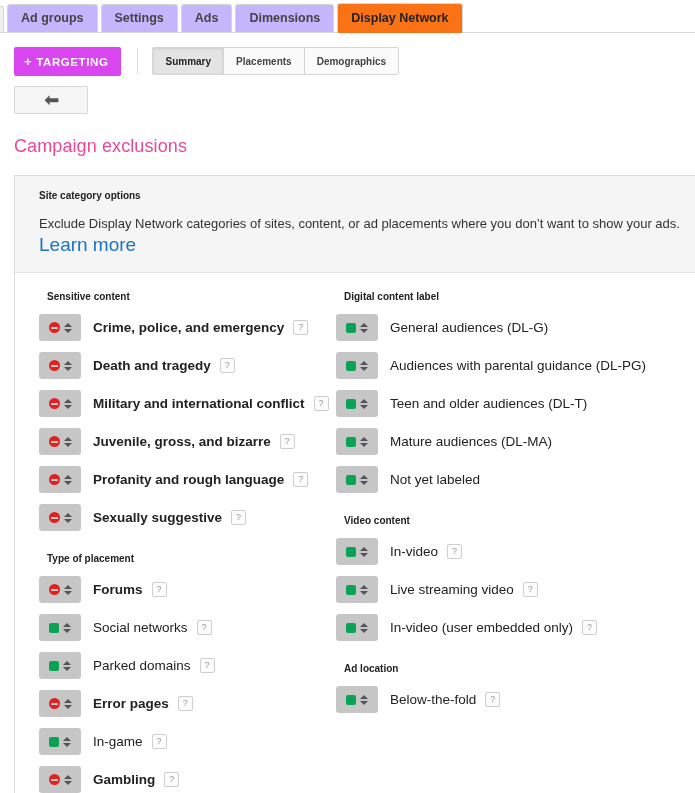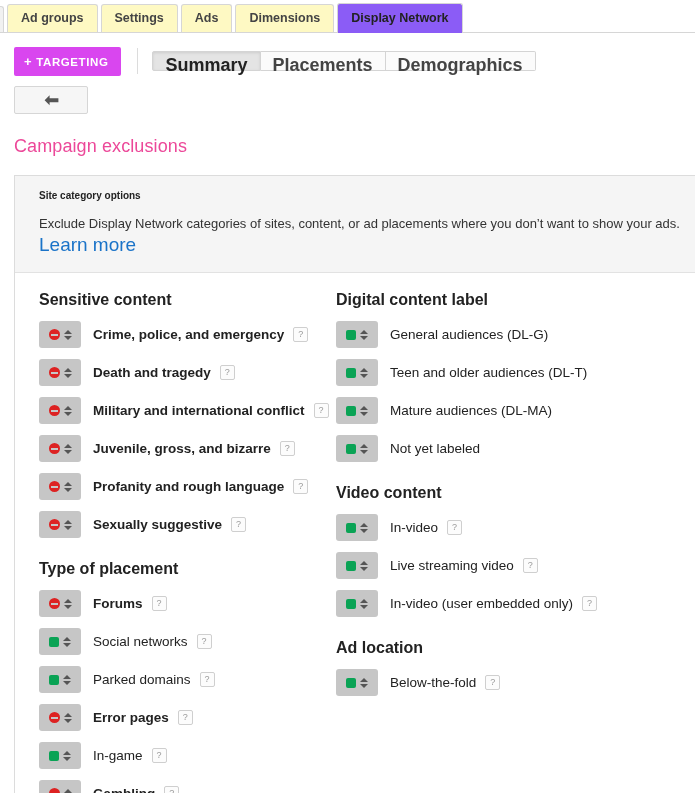--- a/index.html
+++ b/index.html
@@ -39,32 +39,32 @@
     margin-left: -14px;
     box-sizing: border-box;
   }
   .tab {
     height: 28px;
     line-height: 27px;
     padding: 0 13px;
     font-size: 12.5px;
     font-weight: bold;
     color: #444444;
-    background: #fef9c3;
+    background: #c4b5fd;
     border: 1px solid #d6d6d6;
     border-bottom: none;
     border-top-left-radius: 3px;
     border-top-right-radius: 3px;
     margin-left: 3px;
     box-sizing: border-box;
     white-space: nowrap;
     cursor: pointer;
   }
   .tab.active {
-    background: #8b5cf6;
+    background: #f97316;
     color: #222222;
     height: 30px;
     line-height: 29px;
     position: relative;
     z-index: 3;
     margin-bottom: -1px;
   }
 
   
   .actionbar {
@@ -97,24 +97,24 @@
   .vdiv {
     width: 1px;
     height: 26px;
     background: #dcdcdc;
     margin: 0 14px 0 16px;
   }
   .subtabs {
     display: flex;
   }
   .subtab {
-    height: 20px;
+    height: 28px;
     line-height: 27px;
     padding: 0 12px;
-    font-size: 18px;
+    font-size: 10px;
     font-weight: bold;
     color: #444444;
     background: #fbfbfb;
     border: 1px solid #d4d4d4;
     border-left: none;
     box-sizing: border-box;
     white-space: nowrap;
     cursor: pointer;
   }
   .subtab:first-child {
@@ -195,24 +195,24 @@
 
   
   .cols {
     display: flex;
     padding: 18px 0 0 0;
   }
   .col-left  { width: 314px; padding-left: 24px; box-sizing: border-box; }
   .col-right { flex: 1; padding-left: 7px; box-sizing: border-box; }
 
   .group-title {
-    font-size: 16px;
+    font-size: 10px;
     font-weight: bold;
     color: #222222;
-    margin: 0 0 7px 0;
+    margin: 0 0 7px 8px;
   }
   .group + .group { margin-top: 16px; }
 
   
   .opt-row {
     display: flex;
     align-items: center;
     height: 38px;
   }
   .status-toggle {
@@ -492,20 +492,30 @@
             <span class="opt-label">General audiences (DL-G)</span>
           </div>
           <div class="opt-row">
             <div class="status-toggle">
               <span class="dot-included"></span>
               <span class="chevrons">
                 <span class="chev up"></span>
                 <span class="chev down"></span>
               </span>
             </div>
+            <span class="opt-label">Audiences with parental guidance (DL-PG)</span>
+          </div>
+          <div class="opt-row">
+            <div class="status-toggle">
+              <span class="dot-included"></span>
+              <span class="chevrons">
+                <span class="chev up"></span>
+                <span class="chev down"></span>
+              </span>
+            </div>
             <span class="opt-label">Teen and older audiences (DL-T)</span>
           </div>
           <div class="opt-row">
             <div class="status-toggle">
               <span class="dot-included"></span>
               <span class="chevrons">
                 <span class="chev up"></span>
                 <span class="chev down"></span>
               </span>
             </div>

